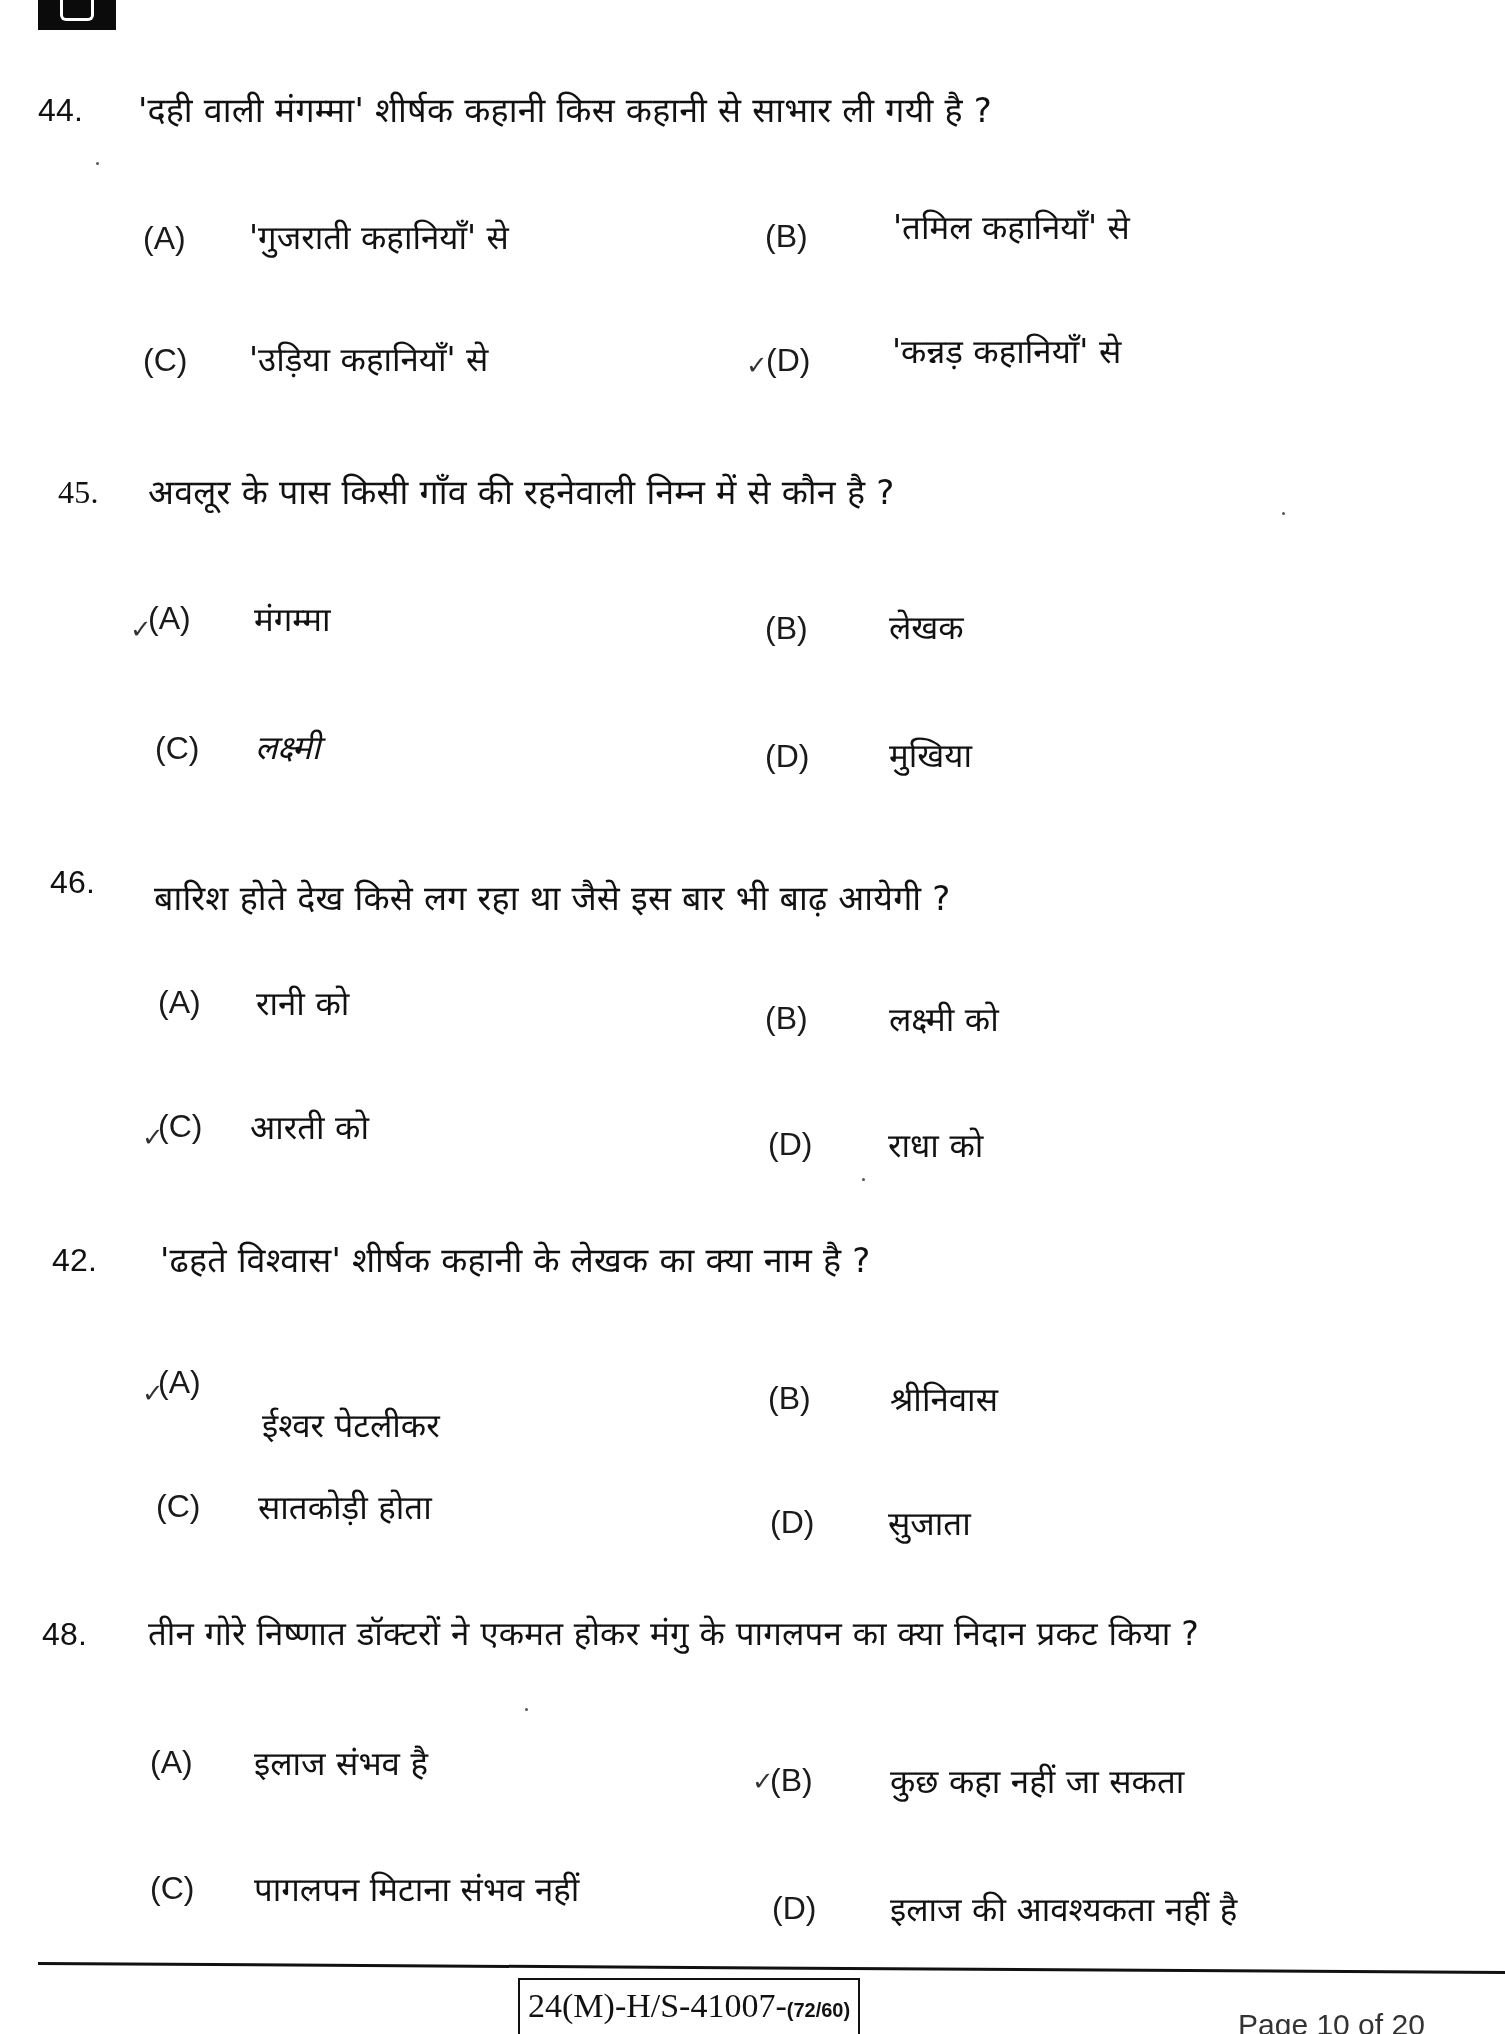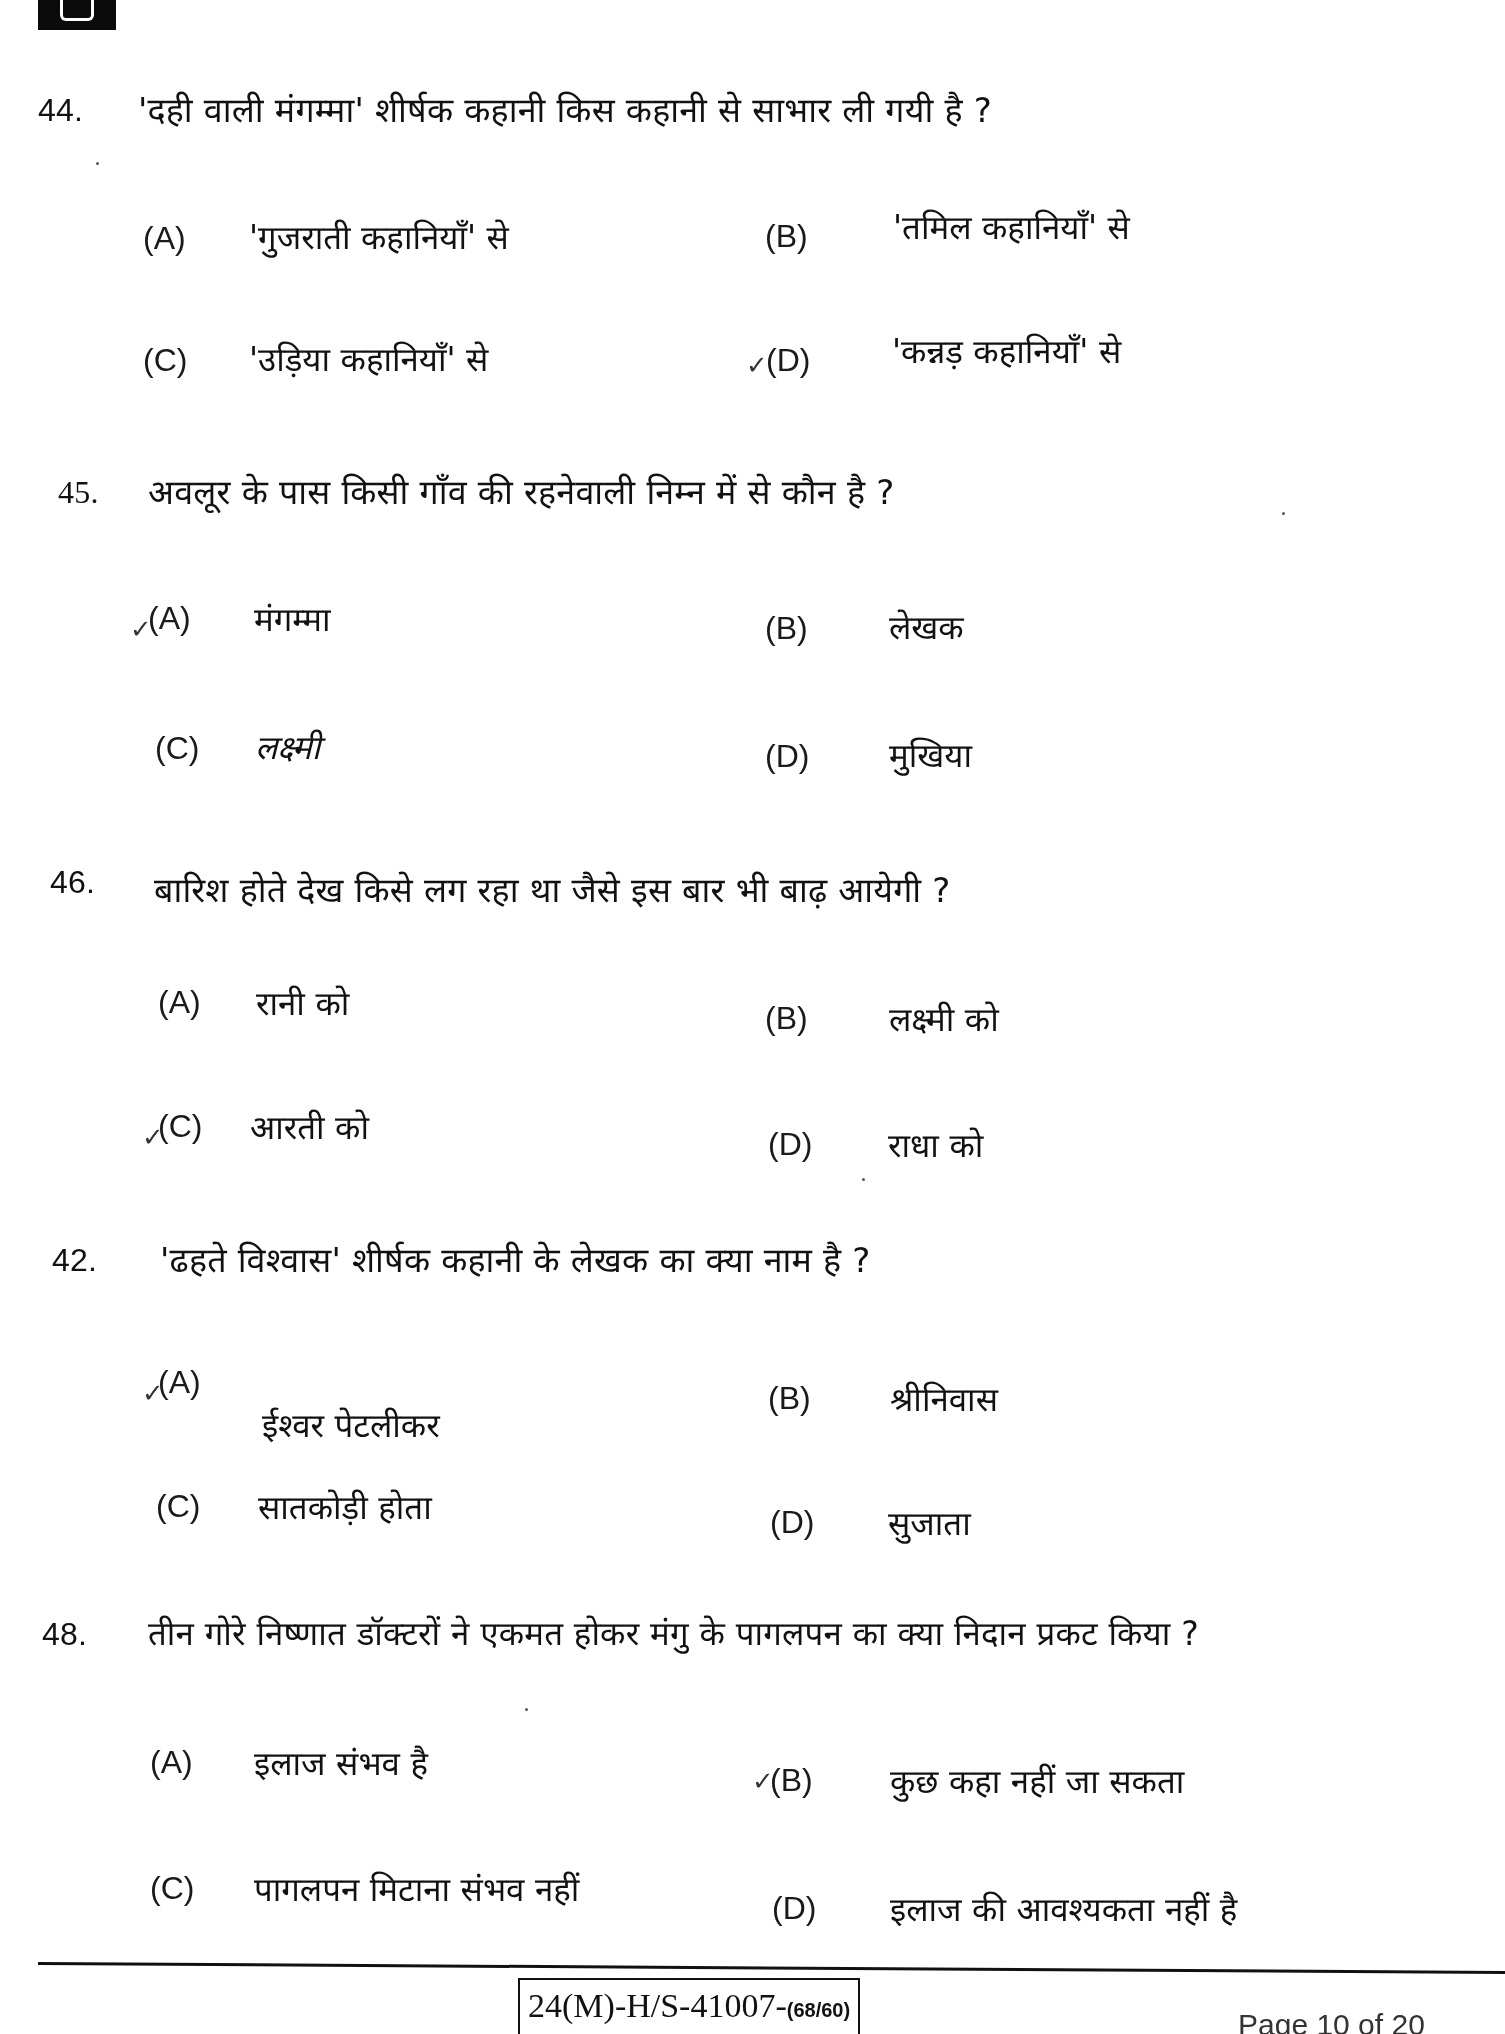--- a/index.html
+++ b/index.html
@@ -93,21 +93,21 @@
   <span class="opt-label" style="left:0; top:6px;">(C)</span>
   <span class="opt-text" style="left:100px; top:0;font-style:italic;">लक्ष्मी</span>
 </div>
 <div class="opt" style="left:765px; top:732px;">
   <span class="opt-label" style="left:0; top:6px;">(D)</span>
   <span class="opt-text" style="left:124px; top:0;">मुखिया</span>
 </div>
 
 <div class="q-line" style="left:50px; top:858px;">
   <span class="q-num" style="left:0; top:6px;">46.</span>
-  <span class="q-text" style="left:104px; top:8px;">बारिश होते देख किसे लग रहा था जैसे इस बार भी बाढ़ आयेगी ?</span>
+  <span class="q-text" style="left:104px; top:16px;">बारिश होते देख किसे लग रहा था जैसे इस बार भी बाढ़ आयेगी ?</span>
 </div>
 <div class="opt" style="left:158px; top:980px;">
   <span class="opt-label" style="left:0; top:4px;">(A)</span>
   <span class="opt-text" style="left:98px; top:0;">रानी को</span>
 </div>
 <div class="opt" style="left:765px; top:996px;">
   <span class="opt-label" style="left:0; top:4px;">(B)</span>
   <span class="opt-text" style="left:124px; top:0;">लक्ष्मी को</span>
 </div>
 <div class="opt" style="left:142px; top:1104px;">
@@ -164,15 +164,15 @@
   <span class="opt-text" style="left:118px; top:0;">इलाज की आवश्यकता नहीं है</span>
 </div>
 
 <div class="speck" style="left:96px; top:162px;"></div>
 <div class="speck" style="left:1282px; top:512px;"></div>
 <div class="speck" style="left:862px; top:1178px;"></div>
 <div class="speck" style="left:525px; top:1708px;"></div>
 
 <div class="footer-rule"></div>
 <div class="footer-code">
-  <span>24(M)-H/S-41007-</span><small>(68/60)</small>
+  <span>24(M)-H/S-41007-</span><small>(72/60)</small>
 </div>
 <div class="footer-page">Page 10 of 20</div>
 
 </body></html>

